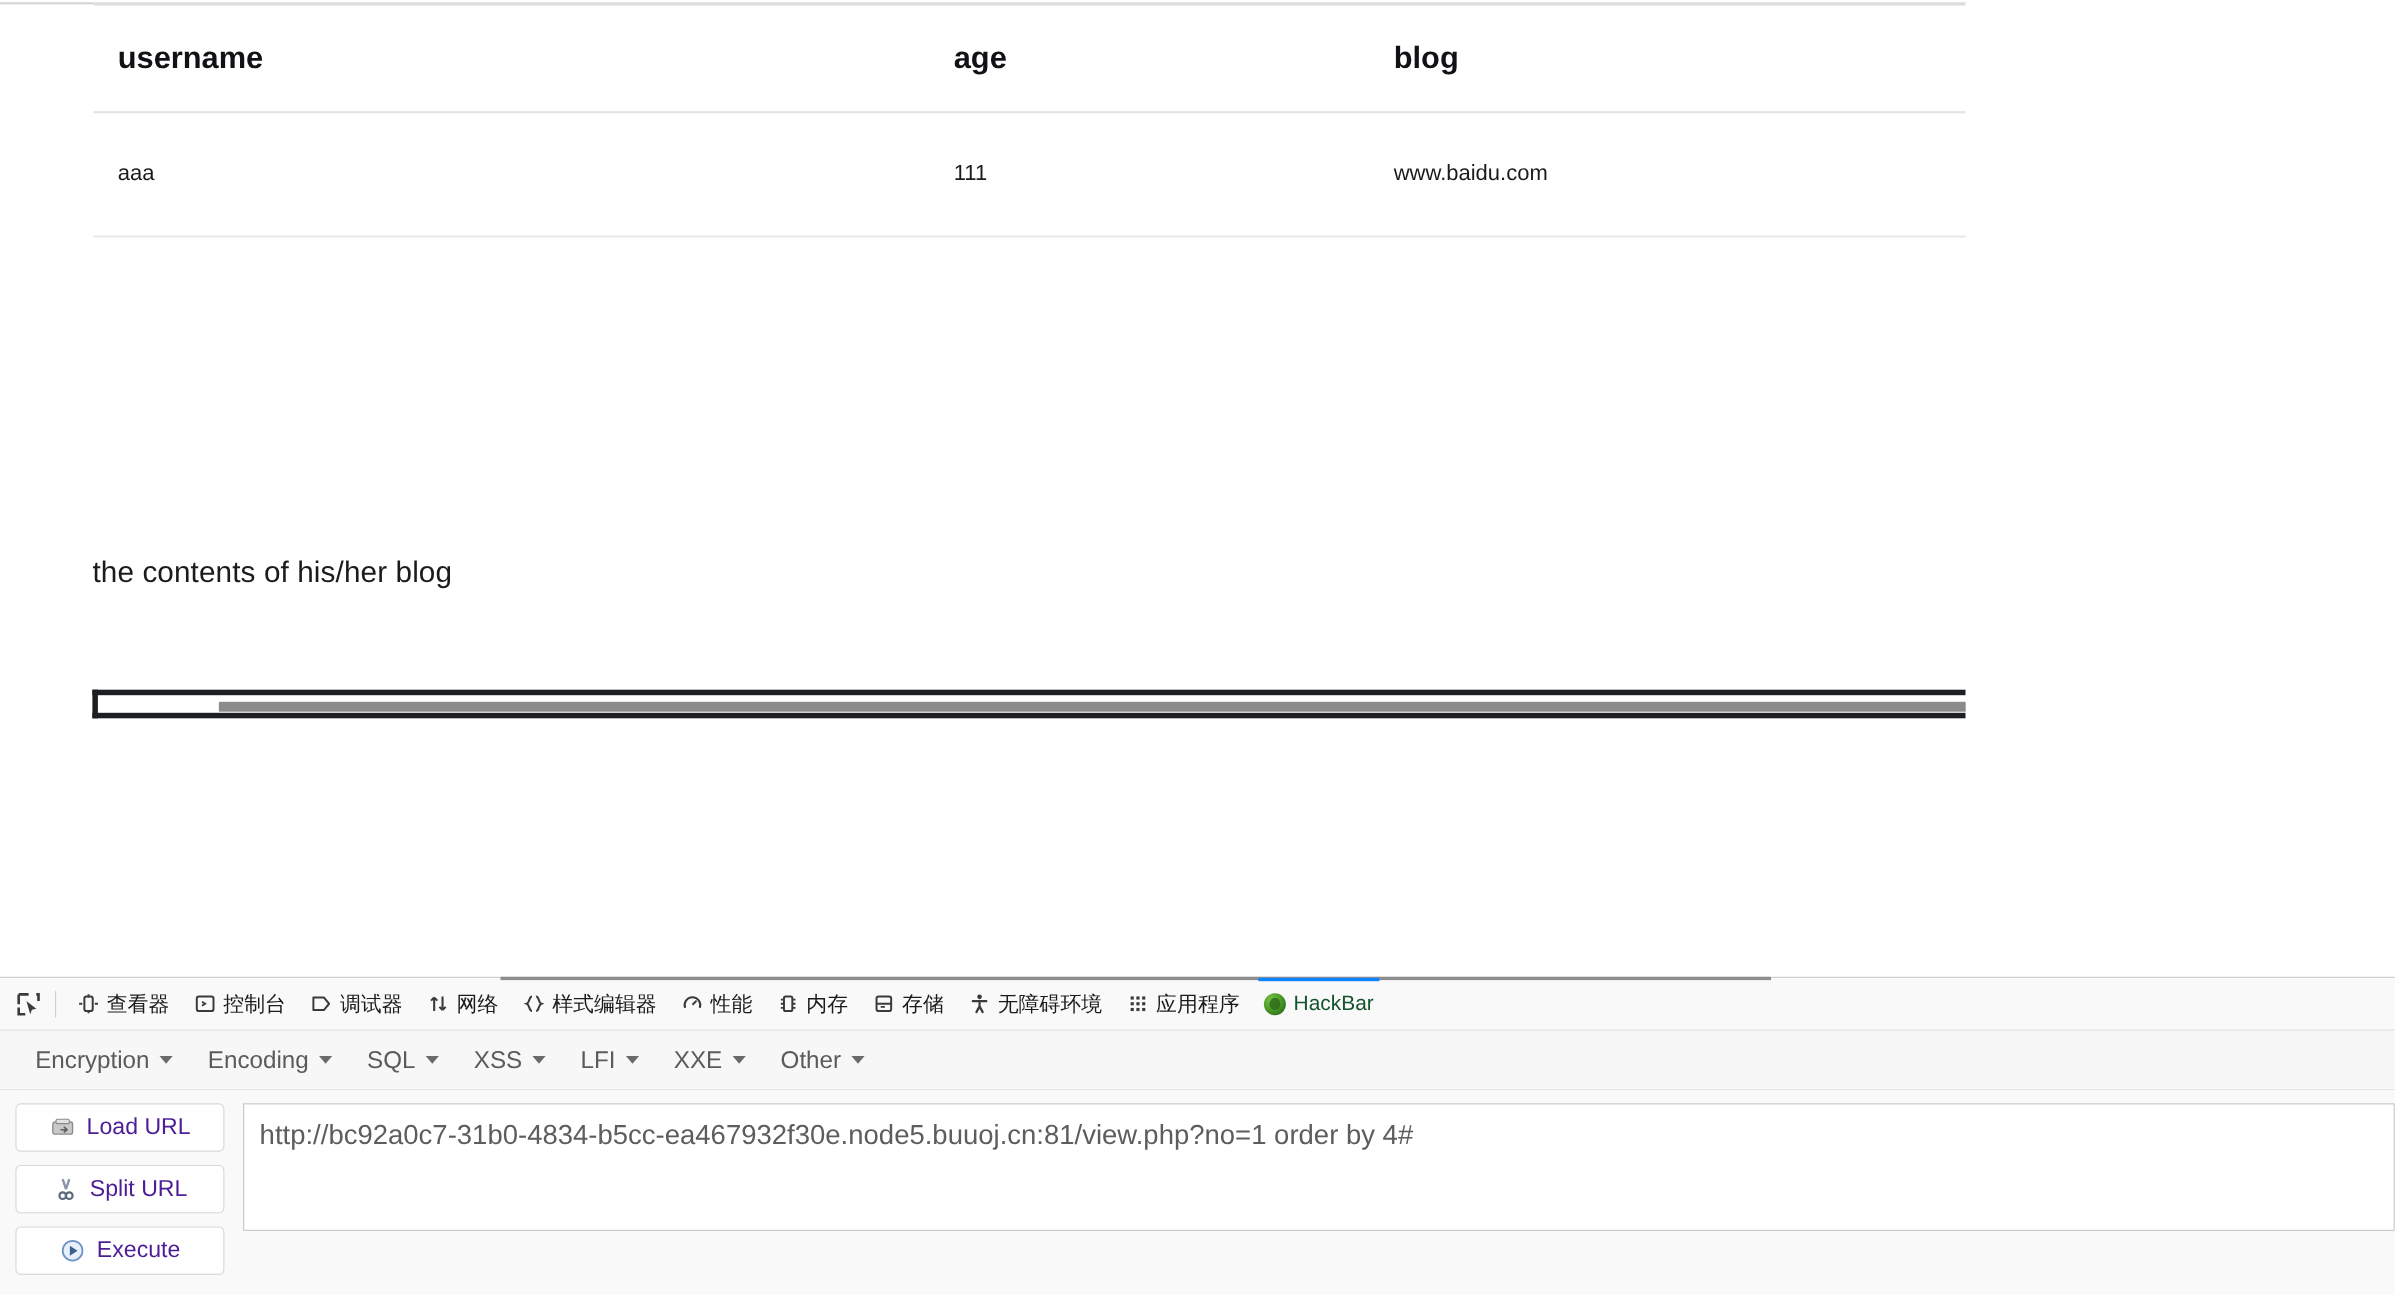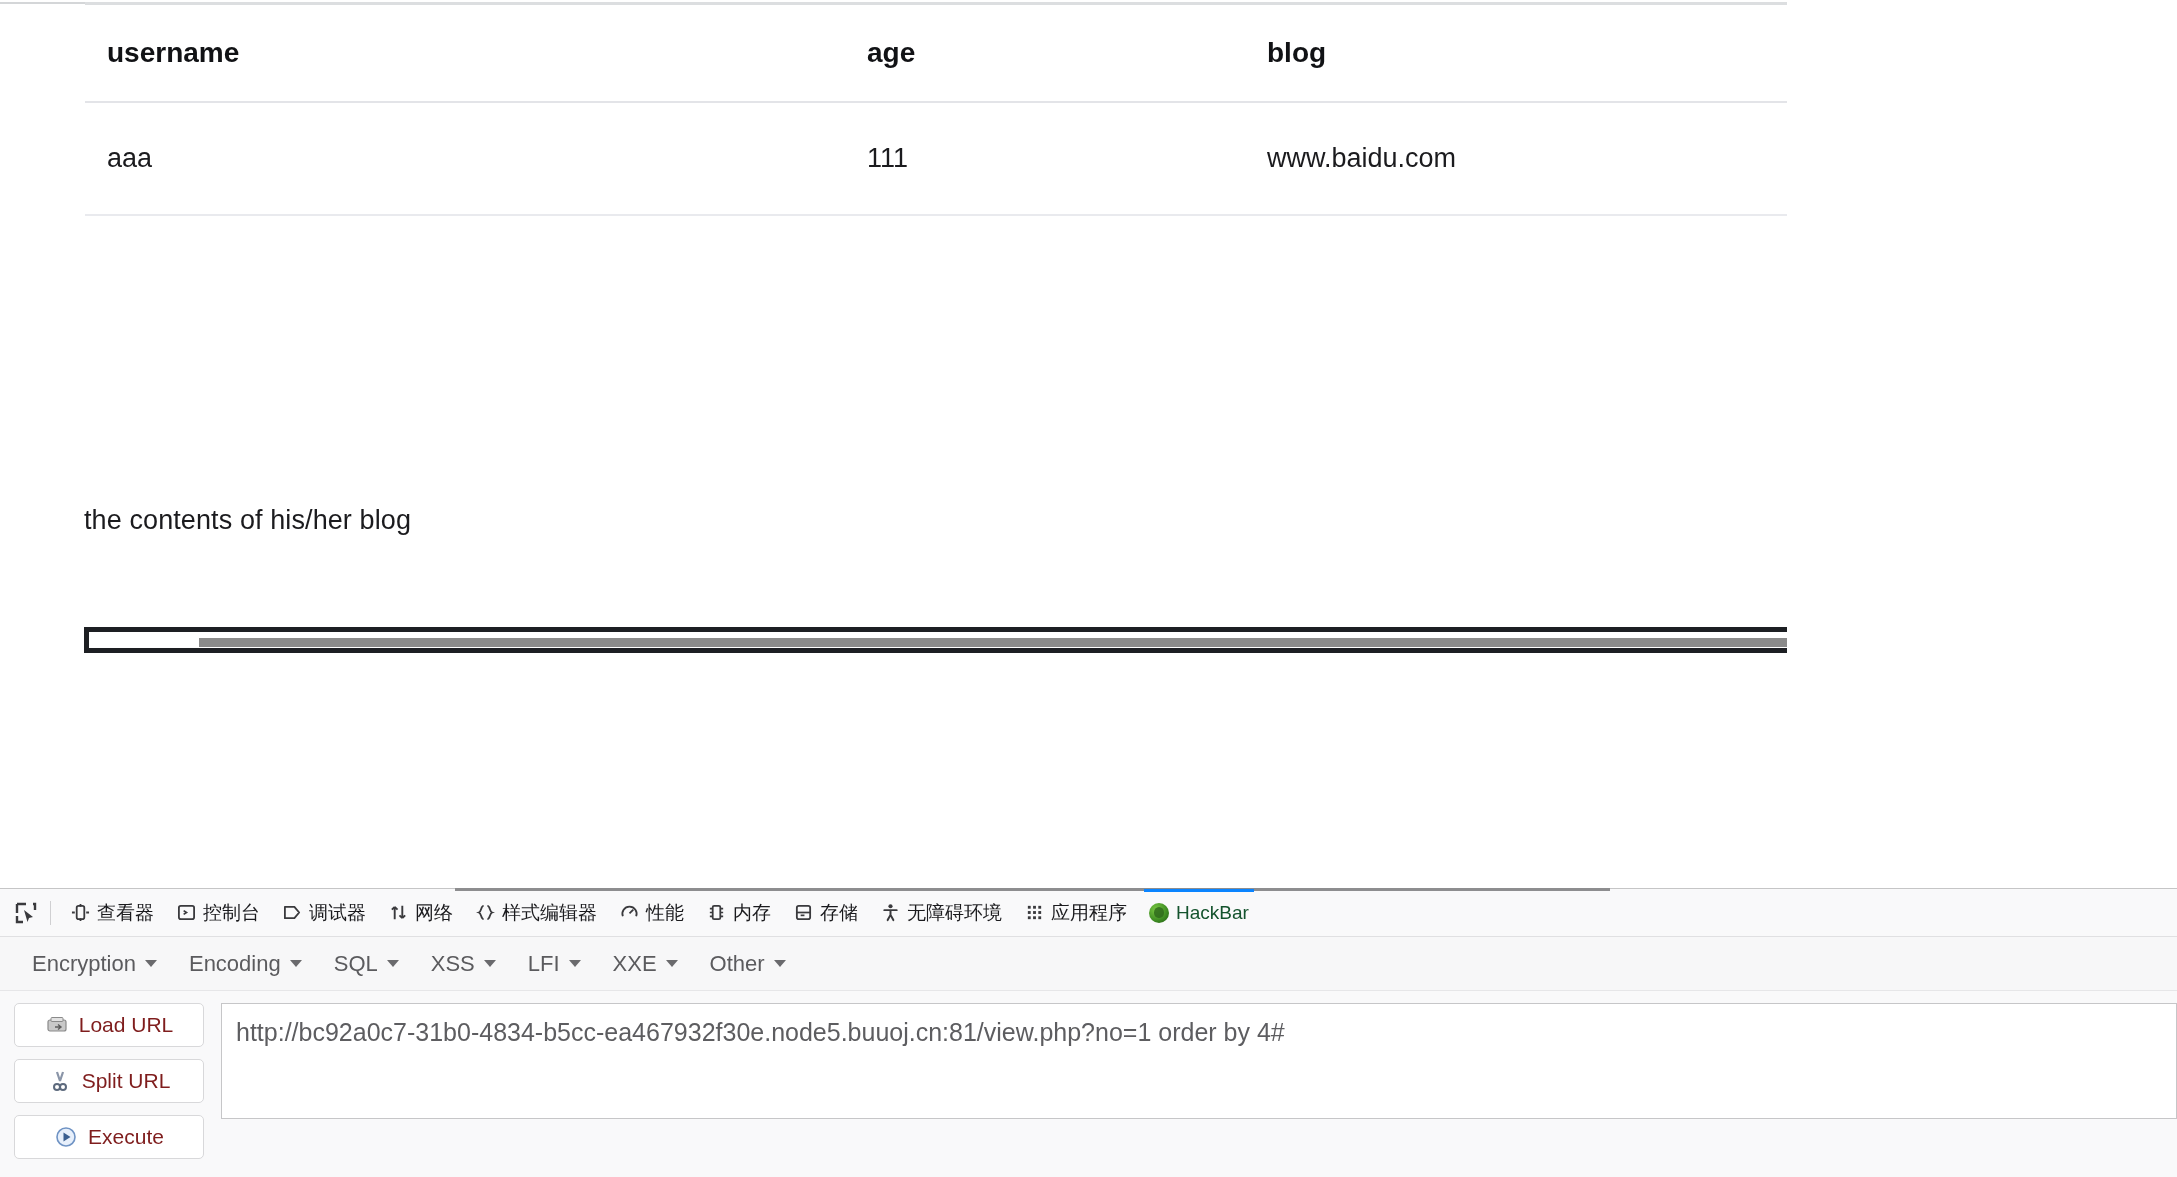--- a/index.html
+++ b/index.html
@@ -48,21 +48,21 @@
   }
   .result-table th {
     font-size: 28px;
     font-weight: bold;
     height: 97px;
     padding-left: 22px;
     border-bottom: 2px solid #e3e4e8;
     color: #111215;
   }
   .result-table td {
-    font-size: 27px;
+    font-size: 20px;
     height: 113px;
     padding-left: 22px;
     border-bottom: 2px solid #e9eaee;
     color: #1b1b1e;
   }
   .col-username { width: 760px; }
   .col-age      { width: 400px; }
   .col-blog     { width: auto; }
 
   .blog-contents {
@@ -206,21 +206,21 @@
   .hb-btn {
     height: 44px;
     border: 1px solid #d8d8da;
     border-radius: 5px;
     background: #ffffff;
     display: flex;
     align-items: center;
     justify-content: center;
     gap: 10px;
     font-size: 21px;
-    color: #7f1d1d;
+    color: #4c1d95;
     cursor: default;
   }
   .hb-btn-ic { width: 24px; height: 24px; display:flex; align-items:center; justify-content:center;}
 
   .hb-right {
     flex: 1;
     display: flex;
     flex-direction: column;
     padding-left: 17px;
   }

